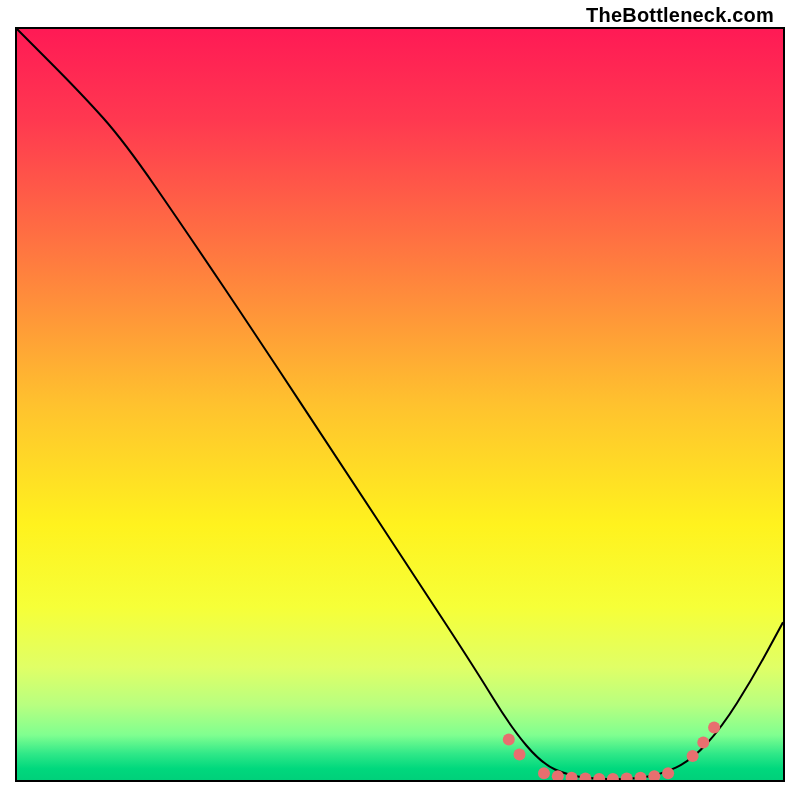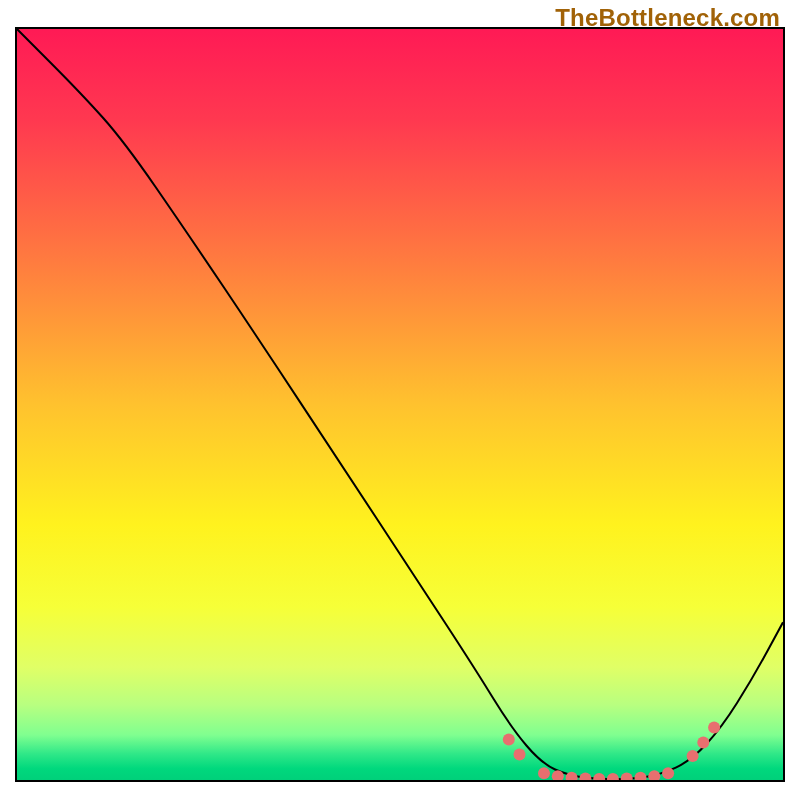--- a/index.html
+++ b/index.html
@@ -13,24 +13,24 @@
   }
   .frame {
     position: relative;
     width: 800px;
     height: 800px;
     box-sizing: border-box;
   }
   .watermark {
     position: absolute;
     top: 4px;
-    right: 20px;
-    font-size: 24px;
+    right: 26px;
+    font-size: 20px;
     font-weight: 600;
-    color: #a16207;
+    color: #000000;
     letter-spacing: 0.2px;
     z-index: 20;
   }
   .plot {
     position: absolute;
     left: 15px;
     top: 27px;
     width: 770px;
     height: 755px;
     border: 2px solid #000;

